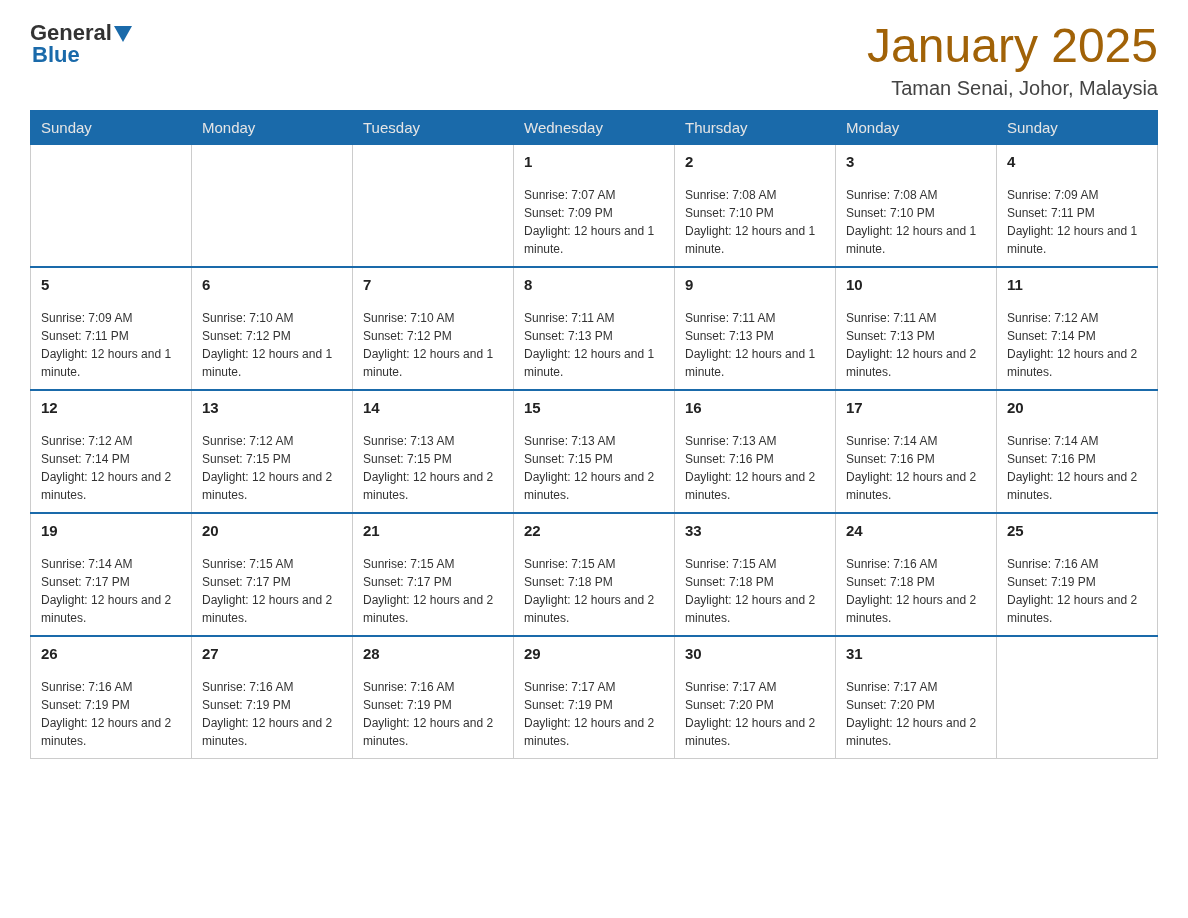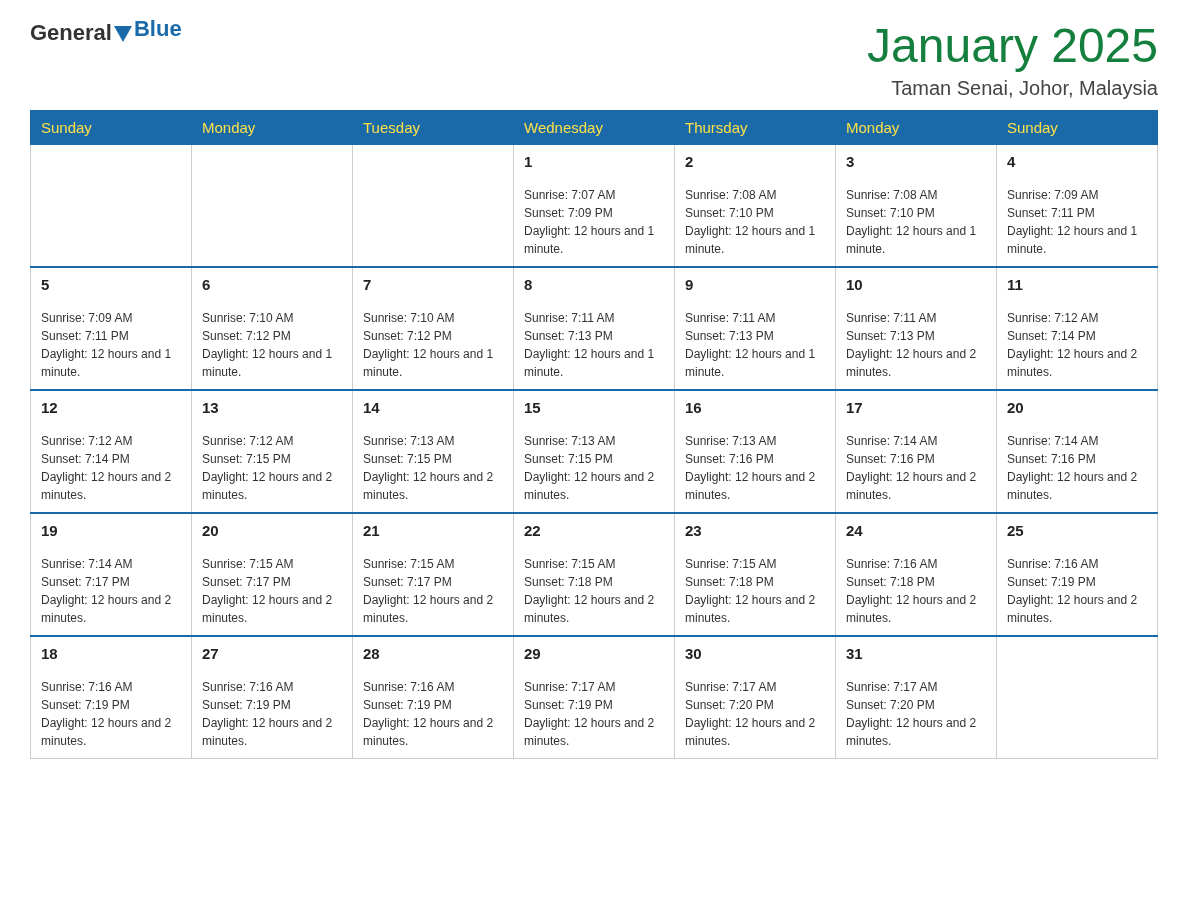--- a/index.html
+++ b/index.html
@@ -20,36 +20,36 @@
       font-size: 22px;
       font-weight: bold;
       color: #333;
     }
     .title-area {
       text-align: right;
     }
     .month-title {
       font-size: 48px;
       font-weight: normal;
-      color: #15803d;
+      color: #a16207;
       line-height: 1.1;
     }
     .location-title {
       font-size: 20px;
       color: #444;
       margin-top: 4px;
     }
     .calendar {
       width: 100%;
       border-collapse: collapse;
       margin-top: 10px;
     }
     .calendar thead tr th {
       background-color: #1a6aaa;
-      color: #fde047;
+      color: #e5e5e5;
       font-size: 15px;
       font-weight: normal;
       padding: 8px 10px;
       text-align: left;
       border: 1px solid #1a6aaa;
     }
     .calendar tbody tr td {
       vertical-align: top;
       padding: 8px 10px;
       border: 1px solid #ccc;
@@ -73,21 +73,21 @@
       margin-top: 16px;
     }
     .calendar tbody tr td.empty {
       background: #fff;
     }
     .row-divider td {
       border-top: 2px solid #1a6aaa !important;
     }
     .logo-combined {
       display: flex;
-      flex-direction: row;
+      flex-direction: column;
       align-items: flex-start;
     }
     .logo-top-row {
       display: flex;
       align-items: center;
     }
     .logo-triangle {
       display: inline-block;
       width: 0;
       height: 0;
@@ -271,41 +271,41 @@
 Sunset: 7:17 PM
 Daylight: 12 hours and 2 minutes.</div>
         </td>
         <td>
           <span class="day-num">22</span>
           <div class="day-info" style="white-space: pre-line;">Sunrise: 7:15 AM
 Sunset: 7:18 PM
 Daylight: 12 hours and 2 minutes.</div>
         </td>
         <td>
-          <span class="day-num">23</span>
+          <span class="day-num">33</span>
           <div class="day-info" style="white-space: pre-line;">Sunrise: 7:15 AM
 Sunset: 7:18 PM
 Daylight: 12 hours and 2 minutes.</div>
         </td>
         <td>
           <span class="day-num">24</span>
           <div class="day-info" style="white-space: pre-line;">Sunrise: 7:16 AM
 Sunset: 7:18 PM
 Daylight: 12 hours and 2 minutes.</div>
         </td>
         <td>
           <span class="day-num">25</span>
           <div class="day-info" style="white-space: pre-line;">Sunrise: 7:16 AM
 Sunset: 7:19 PM
 Daylight: 12 hours and 2 minutes.</div>
         </td>
       </tr>
       <tr class="row-divider">
         <td>
-          <span class="day-num">18</span>
+          <span class="day-num">26</span>
           <div class="day-info" style="white-space: pre-line;">Sunrise: 7:16 AM
 Sunset: 7:19 PM
 Daylight: 12 hours and 2 minutes.</div>
         </td>
         <td>
           <span class="day-num">27</span>
           <div class="day-info" style="white-space: pre-line;">Sunrise: 7:16 AM
 Sunset: 7:19 PM
 Daylight: 12 hours and 2 minutes.</div>
         </td>

